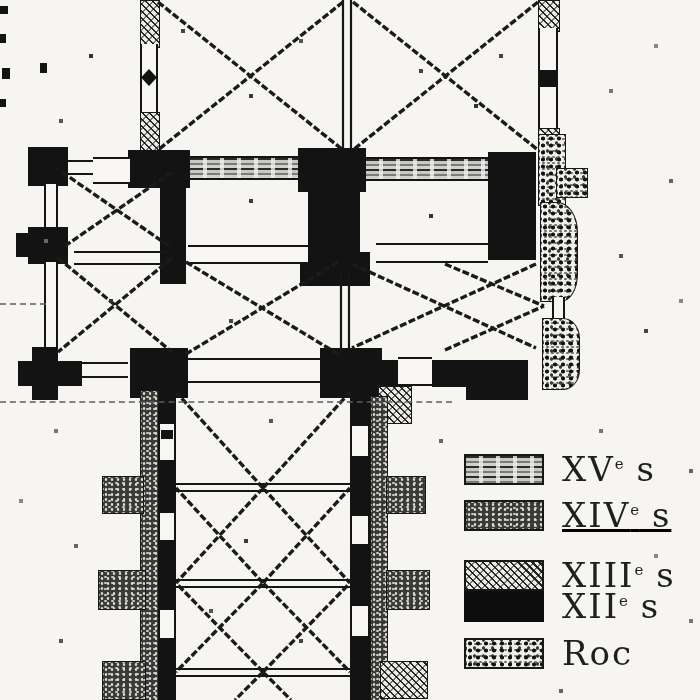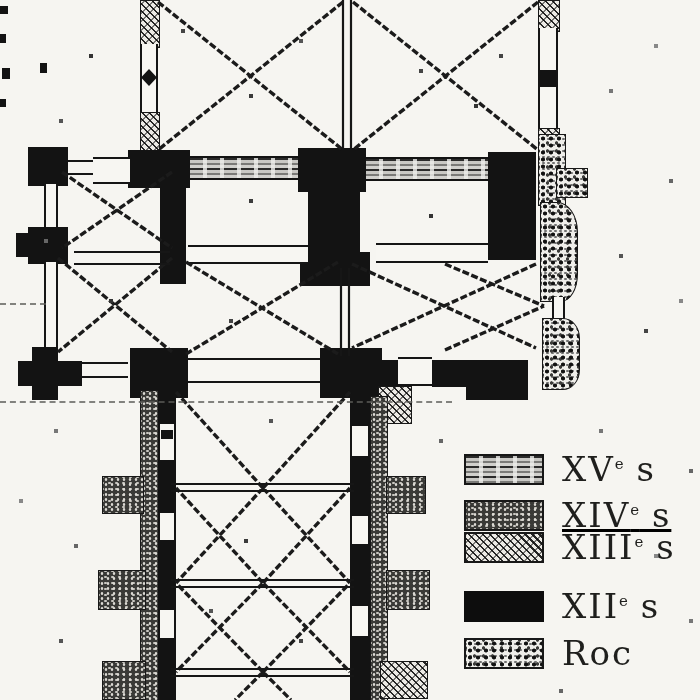--- a/index.html
+++ b/index.html
@@ -150,21 +150,21 @@
 
   <div class="a" id="legend" style="left:0;top:0;width:700px;height:700px;">
     <div class="row" style="top:452px;">
       <div class="sw pat-xv"></div>
       <div class="lab"><span>XV</span><sup>e</sup><span> s</span></div>
     </div>
     <div class="row" style="top:498px;text-decoration:underline;">
       <div class="sw pat-xiv" style="border-width:2px;"></div>
       <div class="lab"><span>XIV</span><sup>e</sup><span> s</span></div>
     </div>
-    <div class="row" style="top:530px;">
+    <div class="row" style="top:558px;">
       <div class="sw pat-xiii" style="border-width:2px;"></div>
       <div class="lab"><span>XIII</span><sup>e</sup><span> s</span></div>
     </div>
     <div class="row" style="top:589px;">
       <div class="sw pat-xii"></div>
       <div class="lab"><span>XII</span><sup>e</sup><span> s</span></div>
     </div>
     <div class="row" style="top:636px;">
       <div class="sw pat-roc" style="border-width:2px;"></div>
       <div class="lab"><span>Roc</span><sup></sup><span></span></div>

